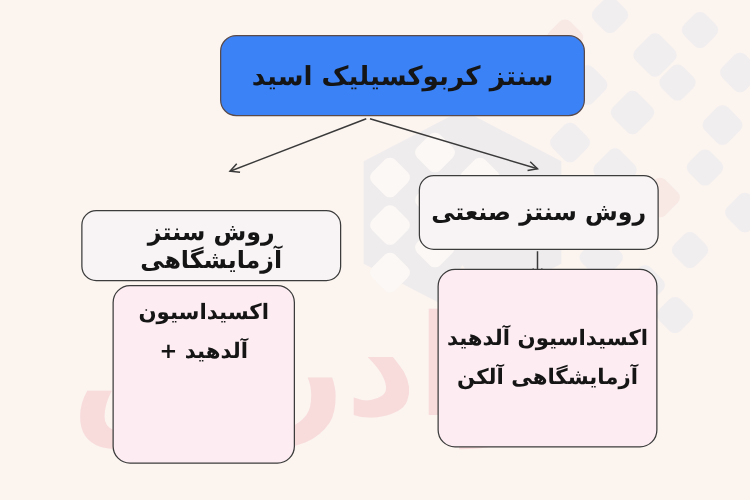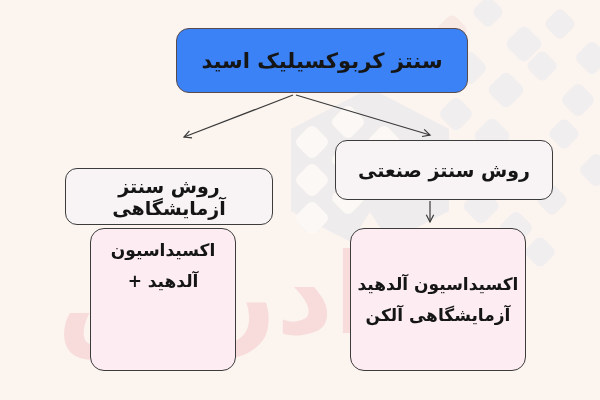--- a/index.html
+++ b/index.html
@@ -27,28 +27,28 @@
     left:164px;top:28px;width:292px;height:65px;
     background:#3b82f6;border:1.6px solid #5a4a4a;border-radius:13px;
     font-size:21px;
     margin-left:12px;
   }
   .node-method{
     background:#f8f4f5;border:1.4px solid #3c3c3c;border-radius:12px;
     font-size:19px;
   }
   .node-method.lab{left:65px;top:142px;width:208px;height:57px;margin-top:26px;}
-  .node-method.ind{left:335px;top:140px;width:218px;height:60px;}
+  .node-method.ind{left:335px;top:140px;width:192px;height:60px;}
   .node-detail{
     background:#fdedf2;border:1.4px solid #3c3c3c;border-radius:14px;
     font-size:17px;flex-direction:column;justify-content:center;
     line-height:31px;padding:6px 4px;
   }
   .node-detail.lab{left:90px;top:228px;width:146px;height:143px;justify-content:space-between;}
-  .node-detail.ind{left:350px;top:228px;width:176px;height:143px;}
+  .node-detail.ind{left:350px;top:215px;width:176px;height:143px;}
   .detail-line{width:100%;}
 </style>
 </head>
 <body>
 
 <div class="canvas">
 
   <svg class="wm-svg" width="600" height="400" viewBox="0 0 600 400" aria-hidden="true">
 
     <polygon points="370,88 449,129 449,211 370,252 291,211 291,129" fill="#efecee"></polygon>

